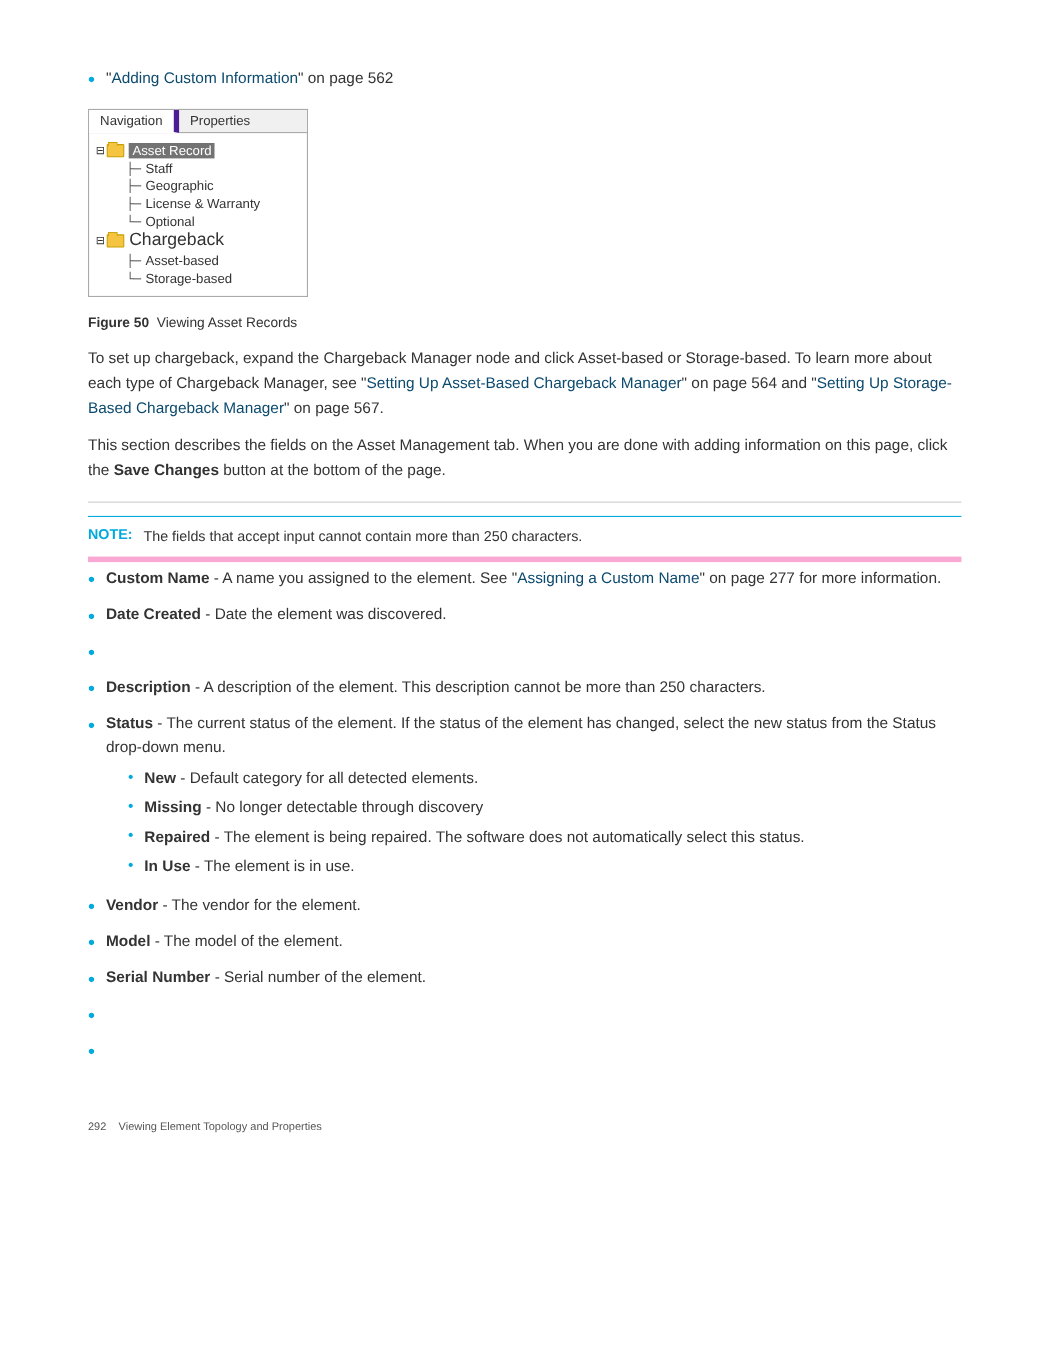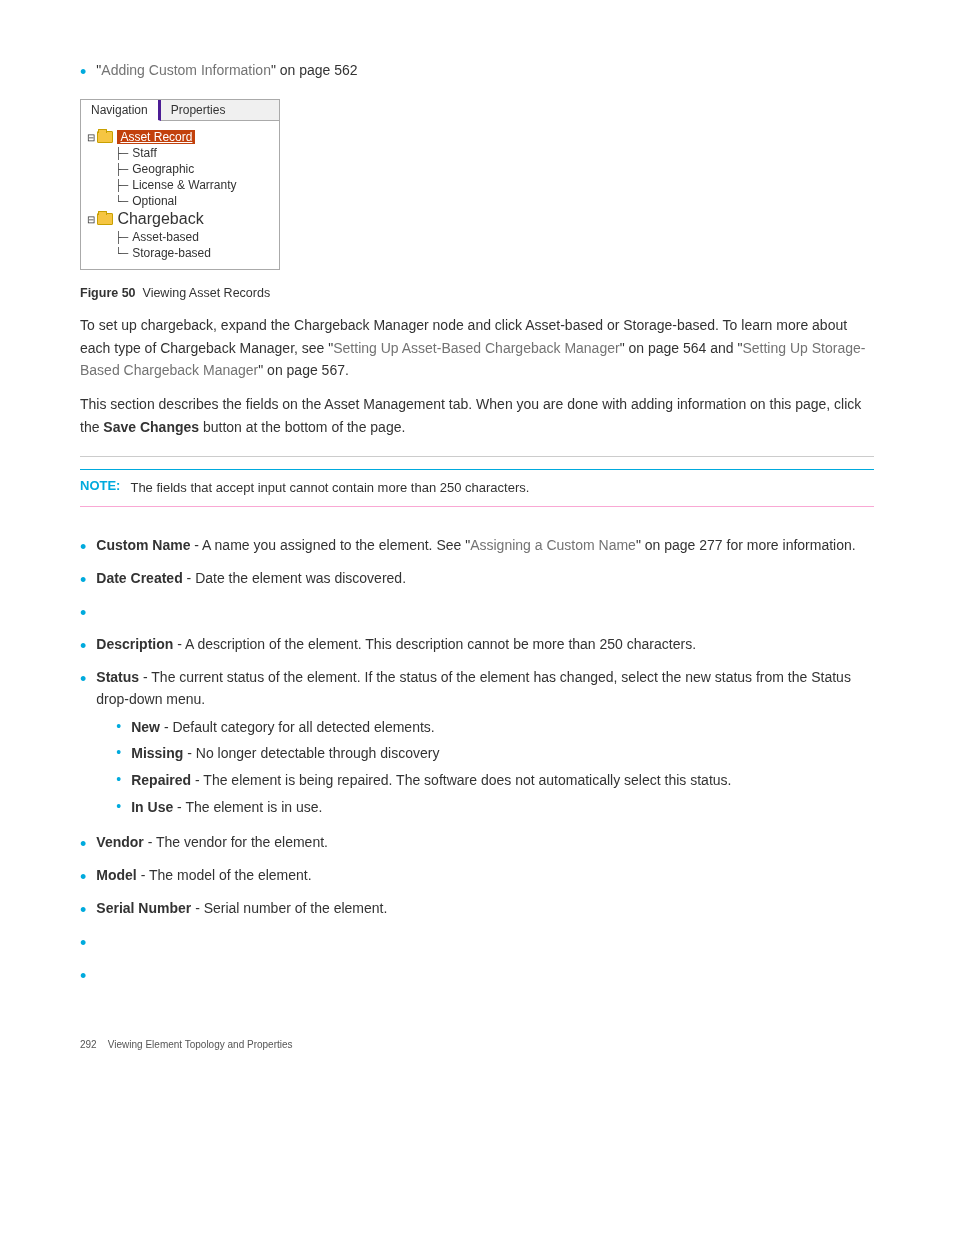--- a/index.html
+++ b/index.html
@@ -20,40 +20,40 @@
     }
     .bullet-dot {
       color: #00aadd;
       font-size: 18px;
       margin-right: 10px;
       line-height: 1.4;
       flex-shrink: 0;
     }
 
     .link-text {
-      color: #737373;
+      color: #0c4a6e;
       text-decoration: none;
     }
 
     
     .nav-panel {
       border: 1px solid #aaaaaa;
       width: 200px;
       margin: 14px 0 16px 0;
       font-size: 12px;
       background: #ffffff;
     }
     .nav-panel-tabs {
       display: flex;
       border-bottom: 1px solid #aaaaaa;
       background: #f0f0f0;
     }
     .nav-tab {
       padding: 3px 10px;
-      border-right: 3px solid #4c1d95;
+      border-right: 5px solid #4c1d95;
       font-size: 12px;
       cursor: pointer;
       background: #f0f0f0;
     }
     .nav-tab:last-child { border-right: none; }
     .nav-tab.active {
       background: #ffffff;
       border-bottom: 1px solid #ffffff;
       margin-bottom: -1px;
     }
@@ -124,23 +124,23 @@
     .divider {
       border: none;
       border-top: 1px solid #cccccc;
       margin: 18px 0 12px 0;
     }
 
     .note-box {
       display: flex;
       align-items: flex-start;
       border-top: 1px solid #00aadd;
-      border-bottom: 1px solid #f9a8d4;
+      border-bottom: 5px solid #f9a8d4;
       padding: 8px 0;
-      margin-bottom: 28px;
+      margin-bottom: 4px;
       text-align: right;
     }
     .note-label {
       color: #00aadd;
       font-weight: bold;
       font-size: 13px;
       margin-right: 10px;
       white-space: nowrap;
     }
     .note-content {
@@ -193,21 +193,21 @@
 <div class="nav-panel">
   <div class="nav-panel-tabs">
     <div class="nav-tab active">Navigation</div>
     <div class="nav-tab">Properties</div>
   </div>
   <div class="nav-panel-body">
 
     <div class="tree-item">
       <span class="expand-icon">⊟</span>
       <span class="folder-icon"></span>
-      <span style="background:#c2410c;color:#fff;padding:0 3px;font-size:12px;text-decoration:underline;">Asset Record</span>
+      <span style="background:#737373;color:#fff;padding:0 3px;font-size:12px;">Asset Record</span>
     </div>
     <div class="tree-child">
       <span class="tree-child-line">├─</span>
       <span>Staff</span>
     </div>
     <div class="tree-child">
       <span class="tree-child-line">├─</span>
       <span>Geographic</span>
     </div>
     <div class="tree-child">

